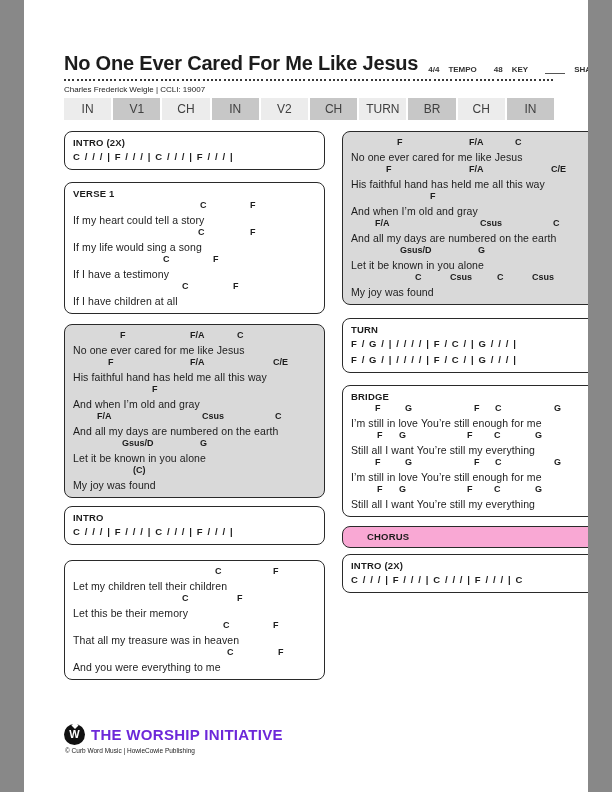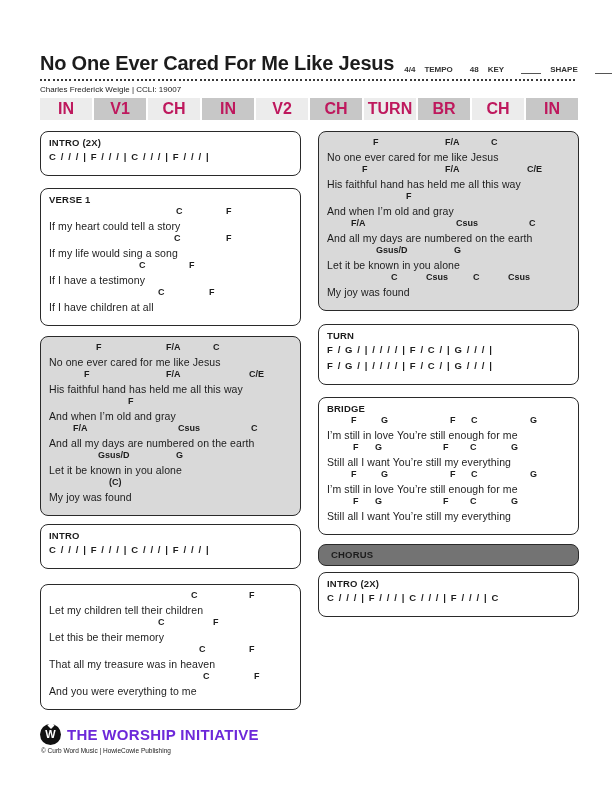--- a/index.html
+++ b/index.html
@@ -1,42 +1,42 @@
 <!DOCTYPE html>
 <html><head>
 <meta charset="utf-8">
 <style>
   html,body{margin:0;padding:0;background:#888;}
-  .page{position:relative;width:612px;height:792px;background:#ffffff;margin:0 auto;
+  .page{position:relative;width:564px;height:792px;background:#ffffff;margin:0 auto;
         font-family:"Liberation Sans",sans-serif;color:#1c1c1c;overflow:hidden;}
 
   
   .header{position:absolute;left:40px;right:34px;top:52px;}
   .title-row{display:flex;align-items:flex-end;}
   .title{font-size:20px;font-weight:bold;letter-spacing:-0.2px;margin:0;white-space:nowrap;}
   .meta{display:flex;align-items:flex-end;gap:9px;margin-left:10px;margin-bottom:1px;
         font-size:8px;font-weight:bold;color:#333;white-space:nowrap;flex:1;justify-content:flex-end;}
   .meta .blank{display:inline-block;width:20px;border-bottom:1px solid #555;height:8px;}
   .meta .pairlbl{display:flex;align-items:flex-end;gap:17px;}
   .dotted-rule{margin-top:4px;height:2px;
         background:repeating-linear-gradient(90deg,#3a3a3a 0 2px,transparent 2px 4.2px);}
   .author{margin-top:4px;font-size:8px;color:#222;}
 
   
   .tab-bar{position:absolute;left:40px;right:34px;top:98px;display:flex;gap:2px;}
-  .tab{flex:1;height:22px;line-height:22px;text-align:center;font-size:16px;font-weight:bold;color:#be185d;}
+  .tab{flex:1;height:22px;line-height:22px;text-align:center;font-size:12px;font-weight:normal;color:#404040;}
   .tab.light{background:#ececec;}
   .tab.dark{background:#c7c7c7;}
 
   
   .cols{position:absolute;left:40px;top:131px;display:flex;gap:17px;}
   .col{width:261px;display:flex;flex-direction:column;}
-  .box{border:1.4px solid #2a2a2a;border-radius:8px;padding:5px 8px 11px 8px;background:#fff;box-sizing:border-box;}
+  .box{border:1.4px solid #2a2a2a;border-radius:8px;padding:5px 8px 5px 8px;background:#fff;box-sizing:border-box;}
   .box.gray{background:#d9d9d9;}
-  .box.bar{background:#737373;padding:4px 12px;}
+  .box.bar{background:#f9a8d4;padding:4px 24px;}
   .label{font-size:9.5px;font-weight:bold;letter-spacing:0.2px;margin-bottom:1px;}
   .inline-chords{font-size:9.5px;font-weight:bold;letter-spacing:0.6px;word-spacing:1px;line-height:14px;margin-top:2px;white-space:nowrap;}
   .pair{position:relative;height:27px;}
   .chord{position:absolute;top:0;font-size:9px;font-weight:bold;white-space:nowrap;}
   .lyric{position:absolute;left:0;bottom:1px;font-size:10.5px;white-space:nowrap;letter-spacing:0.1px;}
 
   
   #col-left .box:nth-of-type(1){margin-bottom:12px;}
   #col-left .box:nth-of-type(2){margin-bottom:10px;}
   #col-left .box:nth-of-type(3){margin-bottom:8px;}

